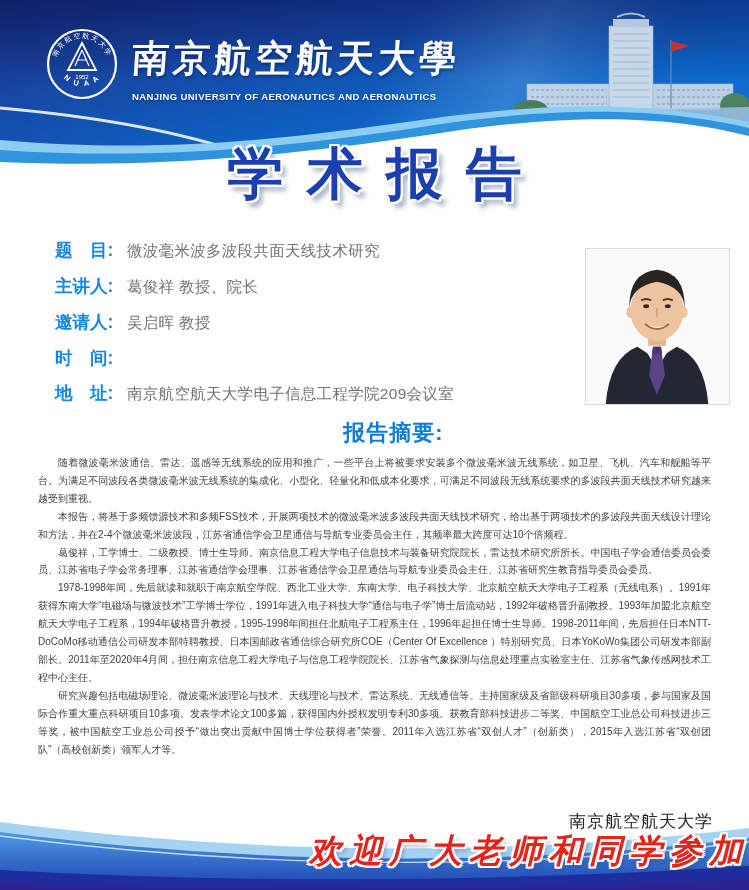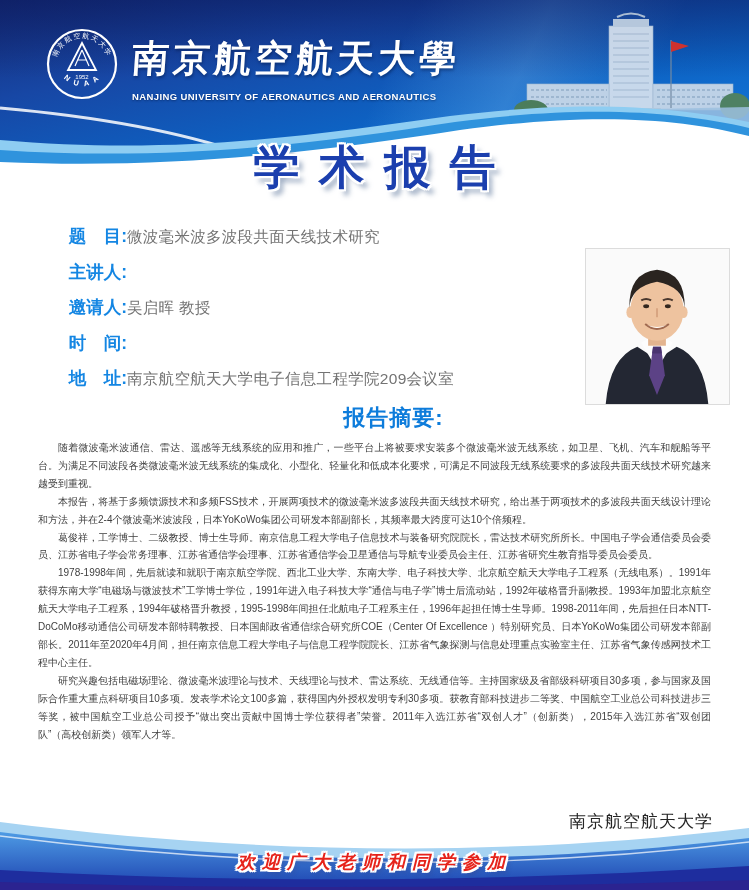--- a/index.html
+++ b/index.html
@@ -17,48 +17,48 @@
   .uni-names { position:absolute; left:132px; top:34px; color:#fff; }
   .uni-cn { font-size:37px; font-weight:bold; letter-spacing:4px; transform:skewX(-4deg);
             text-shadow:1px 2px 3px rgba(0,20,60,.45); }
   .uni-en { margin-top:7px; font-size:9.5px; font-weight:bold; letter-spacing:.4px;
             text-shadow:0 1px 2px rgba(0,20,60,.5); }
   .building { position:absolute; right:0; top:8px; width:240px; height:130px; }
   .swoosh { position:absolute; left:0; bottom:0; width:749px; height:95px; display:block; }
 
   
   .title { position:relative; z-index:4; margin-top:-58px; text-align:center;
-    font-size:46px; font-weight:900; letter-spacing:.42em; text-indent:.42em;
+    font-size:56px; font-weight:900; letter-spacing:.42em; text-indent:.42em;
     color:#1b3fae;
     text-shadow:2px 0 0 #fff,-2px 0 0 #fff,0 2px 0 #fff,0 -2px 0 #fff,
                 2px 2px 0 #fff,-2px -2px 0 #fff,2px -2px 0 #fff,-2px 2px 0 #fff,
                 5px 6px 5px rgba(125,145,175,.75); }
 
   
   .info { margin:26px 0 0 55px; width:520px; position:relative; z-index:2; }
-  .info-row { display:flex; align-items:baseline; margin-bottom:13px; line-height:22px;text-align:right; }
+  .info-row { display:flex; align-items:baseline; margin-bottom:13px; line-height:22px; }
   .info-label { min-width:72px; color:#1486e3; font-weight:bold; font-size:17.5px; flex:none; }
   .info-value { color:#737373; font-size:15.5px; letter-spacing:.3px; }
 
   
   .photo { position:absolute; top:248px; right:19px; width:145px; height:157px;
     background:#fbfbfb; border:1px solid #dcdcdc; }
   .photo svg { display:block; width:100%; height:100%; }
 
   
   .section-heading { margin:10px 0 6px 38px; font-size:22px; font-weight:bold; color:#0d7cdb; letter-spacing:1px;text-align:center; }
   .para { margin:0 38px; font-size:10px; line-height:17.9px; text-align:justify;
           text-indent:2em; color:#3e3e3e; }
 
   
   .signature { position:absolute; top:810px; right:36px; z-index:6;
     font-size:17px; color:#262626; letter-spacing:1px; }
   .footer-swoosh { position:absolute; left:0; bottom:0; width:749px; height:78px; display:block; }
-  .welcome { position:absolute; bottom:16px; left:0; width:100%; z-index:7; text-align:center;
-    font-size:18px; font-weight:bold; font-style:italic; letter-spacing:7px;
+  .welcome { position:absolute; bottom:16px; left:0; width:100%; z-index:7; text-align:right;
+    font-size:33px; font-weight:bold; font-style:italic; letter-spacing:7px;
     color:#e6231a;
     text-shadow:2px 0 0 #fff,-2px 0 0 #fff,0 2px 0 #fff,0 -2px 0 #fff,
                 2px 2px 0 #fff,-2px -2px 0 #fff,2px -2px 0 #fff,-2px 2px 0 #fff,
                 3px 4px 4px rgba(60,60,120,.4); }
 </style>
 </head>
 <body>
 
 <div class="poster">
 
@@ -112,20 +112,21 @@
 
   <div class="title">学术报告</div>
 
   <div class="info">
     <div class="info-row">
       <span class="info-label">题　目:</span>
       <span class="info-value">微波毫米波多波段共面天线技术研究</span>
     </div>
     <div class="info-row">
       <span class="info-label">主讲人:</span>
+      <span class="info-value">葛俊祥 教授、院长</span>
     </div>
     <div class="info-row">
       <span class="info-label">邀请人:</span>
       <span class="info-value">吴启晖 教授</span>
     </div>
     <div class="info-row">
       <span class="info-label">时　间:</span>
     </div>
     <div class="info-row">
       <span class="info-label">地　址:</span>
@@ -150,21 +151,21 @@
       <ellipse cx="61" cy="58" rx="3" ry="2" fill="#33271f"></ellipse>
       <ellipse cx="83" cy="58" rx="3" ry="2" fill="#33271f"></ellipse>
       <path d="M72,60 L72,69" stroke="#d8a582" stroke-width="2" fill="none"></path>
       <path d="M60,76 Q72,86 84,76" stroke="#a06a50" stroke-width="2" fill="none"></path>
       <path d="M62,77 Q72,83 82,77 Q72,81 62,77 Z" fill="#ffffff"></path>
     </svg>
   </div>
 
   <div class="section-heading">报告摘要:</div>
   <p class="para">随着微波毫米波通信、雷达、遥感等无线系统的应用和推广，一些平台上将被要求安装多个微波毫米波无线系统，如卫星、飞机、汽车和舰船等平台。为满足不同波段各类微波毫米波无线系统的集成化、小型化、轻量化和低成本化要求，可满足不同波段无线系统要求的多波段共面天线技术研究越来越受到重视。</p>
-  <p class="para">本报告，将基于多频馈源技术和多频FSS技术，开展两项技术的微波毫米波多波段共面天线技术研究，给出基于两项技术的多波段共面天线设计理论和方法，并在2-4个微波毫米波波段，日本YoKoWo集团公司研发本部副部长，其频率最大跨度可达10个倍频程。</p>
+  <p class="para">本报告，将基于多频馈源技术和多频FSS技术，开展两项技术的微波毫米波多波段共面天线技术研究，给出基于两项技术的多波段共面天线设计理论和方法，并在2-4个微波毫米波波段，江苏省通信学会卫星通信与导航专业委员会主任，其频率最大跨度可达10个倍频程。</p>
 
   <p class="para">葛俊祥，工学博士、二级教授、博士生导师。南京信息工程大学电子信息技术与装备研究院院长，雷达技术研究所所长。中国电子学会通信委员会委员、江苏省电子学会常务理事、江苏省通信学会理事、江苏省通信学会卫星通信与导航专业委员会主任、江苏省研究生教育指导委员会委员。</p>
   <p class="para">1978-1998年间，先后就读和就职于南京航空学院、西北工业大学、东南大学、电子科技大学、北京航空航天大学电子工程系（无线电系）。1991年获得东南大学“电磁场与微波技术”工学博士学位，1991年进入电子科技大学“通信与电子学”博士后流动站，1992年破格晋升副教授。1993年加盟北京航空航天大学电子工程系，1994年破格晋升教授，1995-1998年间担任北航电子工程系主任，1996年起担任博士生导师。1998-2011年间，先后担任日本NTT-DoCoMo移动通信公司研发本部特聘教授、日本国邮政省通信综合研究所COE（Center Of Excellence ）特别研究员、日本YoKoWo集团公司研发本部副部长。2011年至2020年4月间，担任南京信息工程大学电子与信息工程学院院长、江苏省气象探测与信息处理重点实验室主任、江苏省气象传感网技术工程中心主任。</p>
   <p class="para">研究兴趣包括电磁场理论、微波毫米波理论与技术、天线理论与技术、雷达系统、无线通信等。主持国家级及省部级科研项目30多项，参与国家及国际合作重大重点科研项目10多项。发表学术论文100多篇，获得国内外授权发明专利30多项。获教育部科技进步二等奖、中国航空工业总公司科技进步三等奖，被中国航空工业总公司授予“做出突出贡献中国博士学位获得者”荣誉。2011年入选江苏省“双创人才”（创新类），2015年入选江苏省“双创团队”（高校创新类）领军人才等。</p>
 
   <div class="signature">南京航空航天大学</div>
 
   <svg class="footer-swoosh" viewBox="0 0 749 78" preserveAspectRatio="none">
     <defs>
       <linearGradient id="bandGrad" x1="0" y1="0" x2="0" y2="1">

